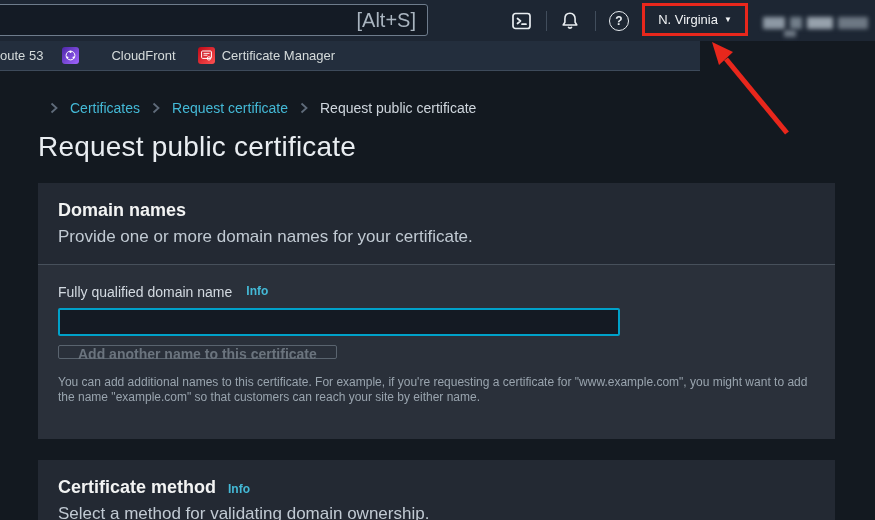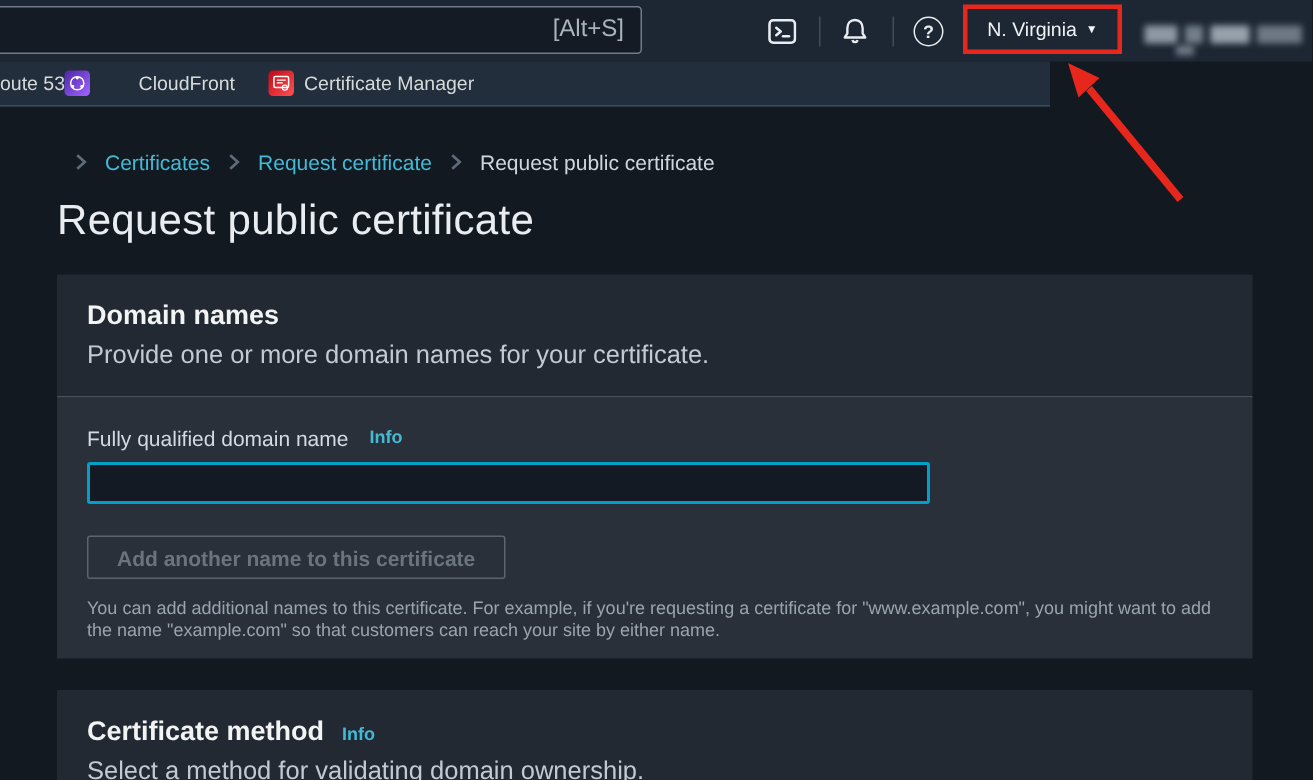--- a/index.html
+++ b/index.html
@@ -16,21 +16,21 @@
   .topbar {
     position: absolute; top:0; left:0; width:875px; height:41px;
     background:#1d2633;
   }
   .searchbox {
     position:absolute; left:-45px; top:4px; width:473px; height:32px;
     background:#141b25; border:1px solid #6e7c8c; border-radius:3px;
     display:flex; align-items:center; justify-content:flex-end;
     padding-right:11px;
   }
-  .search-shortcut { color:#a9b4bf; font-size:16px; }
+  .search-shortcut { color:#a9b4bf; font-size:20px; }
 
   .top-icon { position:absolute; top:0; height:41px; display:flex; align-items:center; }
   .icon-sep { position:absolute; top:11px; width:1px; height:20px; background:#414d5c; }
   .help-circle {
     width:20px; height:20px; border:1.7px solid #e9edf1; border-radius:50%;
     display:flex; align-items:center; justify-content:center;
     color:#e9edf1; font-size:12px; font-weight:bold;
   }
 
   .region-redbox {
@@ -98,21 +98,21 @@
 
   .field-label-row { display:flex; align-items:flex-start; gap:14px; }
   .field-label { font-size:14px; color:#d3dae1; }
   .domain-input {
     display:block; margin-top:8px; width:562px; height:28px;
     background:#141a23; border:2px solid #00a1c9; border-radius:2px;
     color:#e9edf1; font-size:14px; padding:0 8px; outline:none;
     font-family:"Liberation Sans", sans-serif;
   }
   .add-btn {
-    margin-top:21px; height:29px; padding:0 19px;
+    margin-top:9px; height:14px; padding:0 19px;
     background:transparent; border:1px solid #5a646f; border-radius:2px;
     color:#6b747e; font-size:14px; font-weight:bold;
     font-family:"Liberation Sans", sans-serif; cursor:pointer;
   }
   .help-text {
     margin-top:12px; max-width:760px;
     font-size:12px; line-height:15px; color:#99a4ae;
   }
 
   .card2 { top:460px; }
@@ -169,21 +169,21 @@
     <span class="blur-block" style="width:30px;background:#6d7884;"></span>
   </div>
   <div class="blur-sub"></div>
 </div>
 
 <div class="favbar">
   <div class="fav-item" style="margin-left:0;">
     <span>oute 53</span>
   </div>
 
-  <div class="fav-item" style="gap:32px;">
+  <div class="fav-item" style="margin-left:19px;gap:32px;">
     <span class="svc-icon svc-cloudfront">
       <svg width="13" height="13" viewBox="0 0 13 13">
         <circle cx="6.5" cy="6.5" r="4.4" fill="none" stroke="#fff" stroke-width="1"></circle>
         <circle cx="6.5" cy="2.9" r="1.1" fill="#fff"></circle>
         <circle cx="3.4" cy="8.6" r="1.1" fill="#fff"></circle>
         <circle cx="9.6" cy="8.6" r="1.1" fill="#fff"></circle>
       </svg>
     </span>
     <span>CloudFront</span>
   </div>

